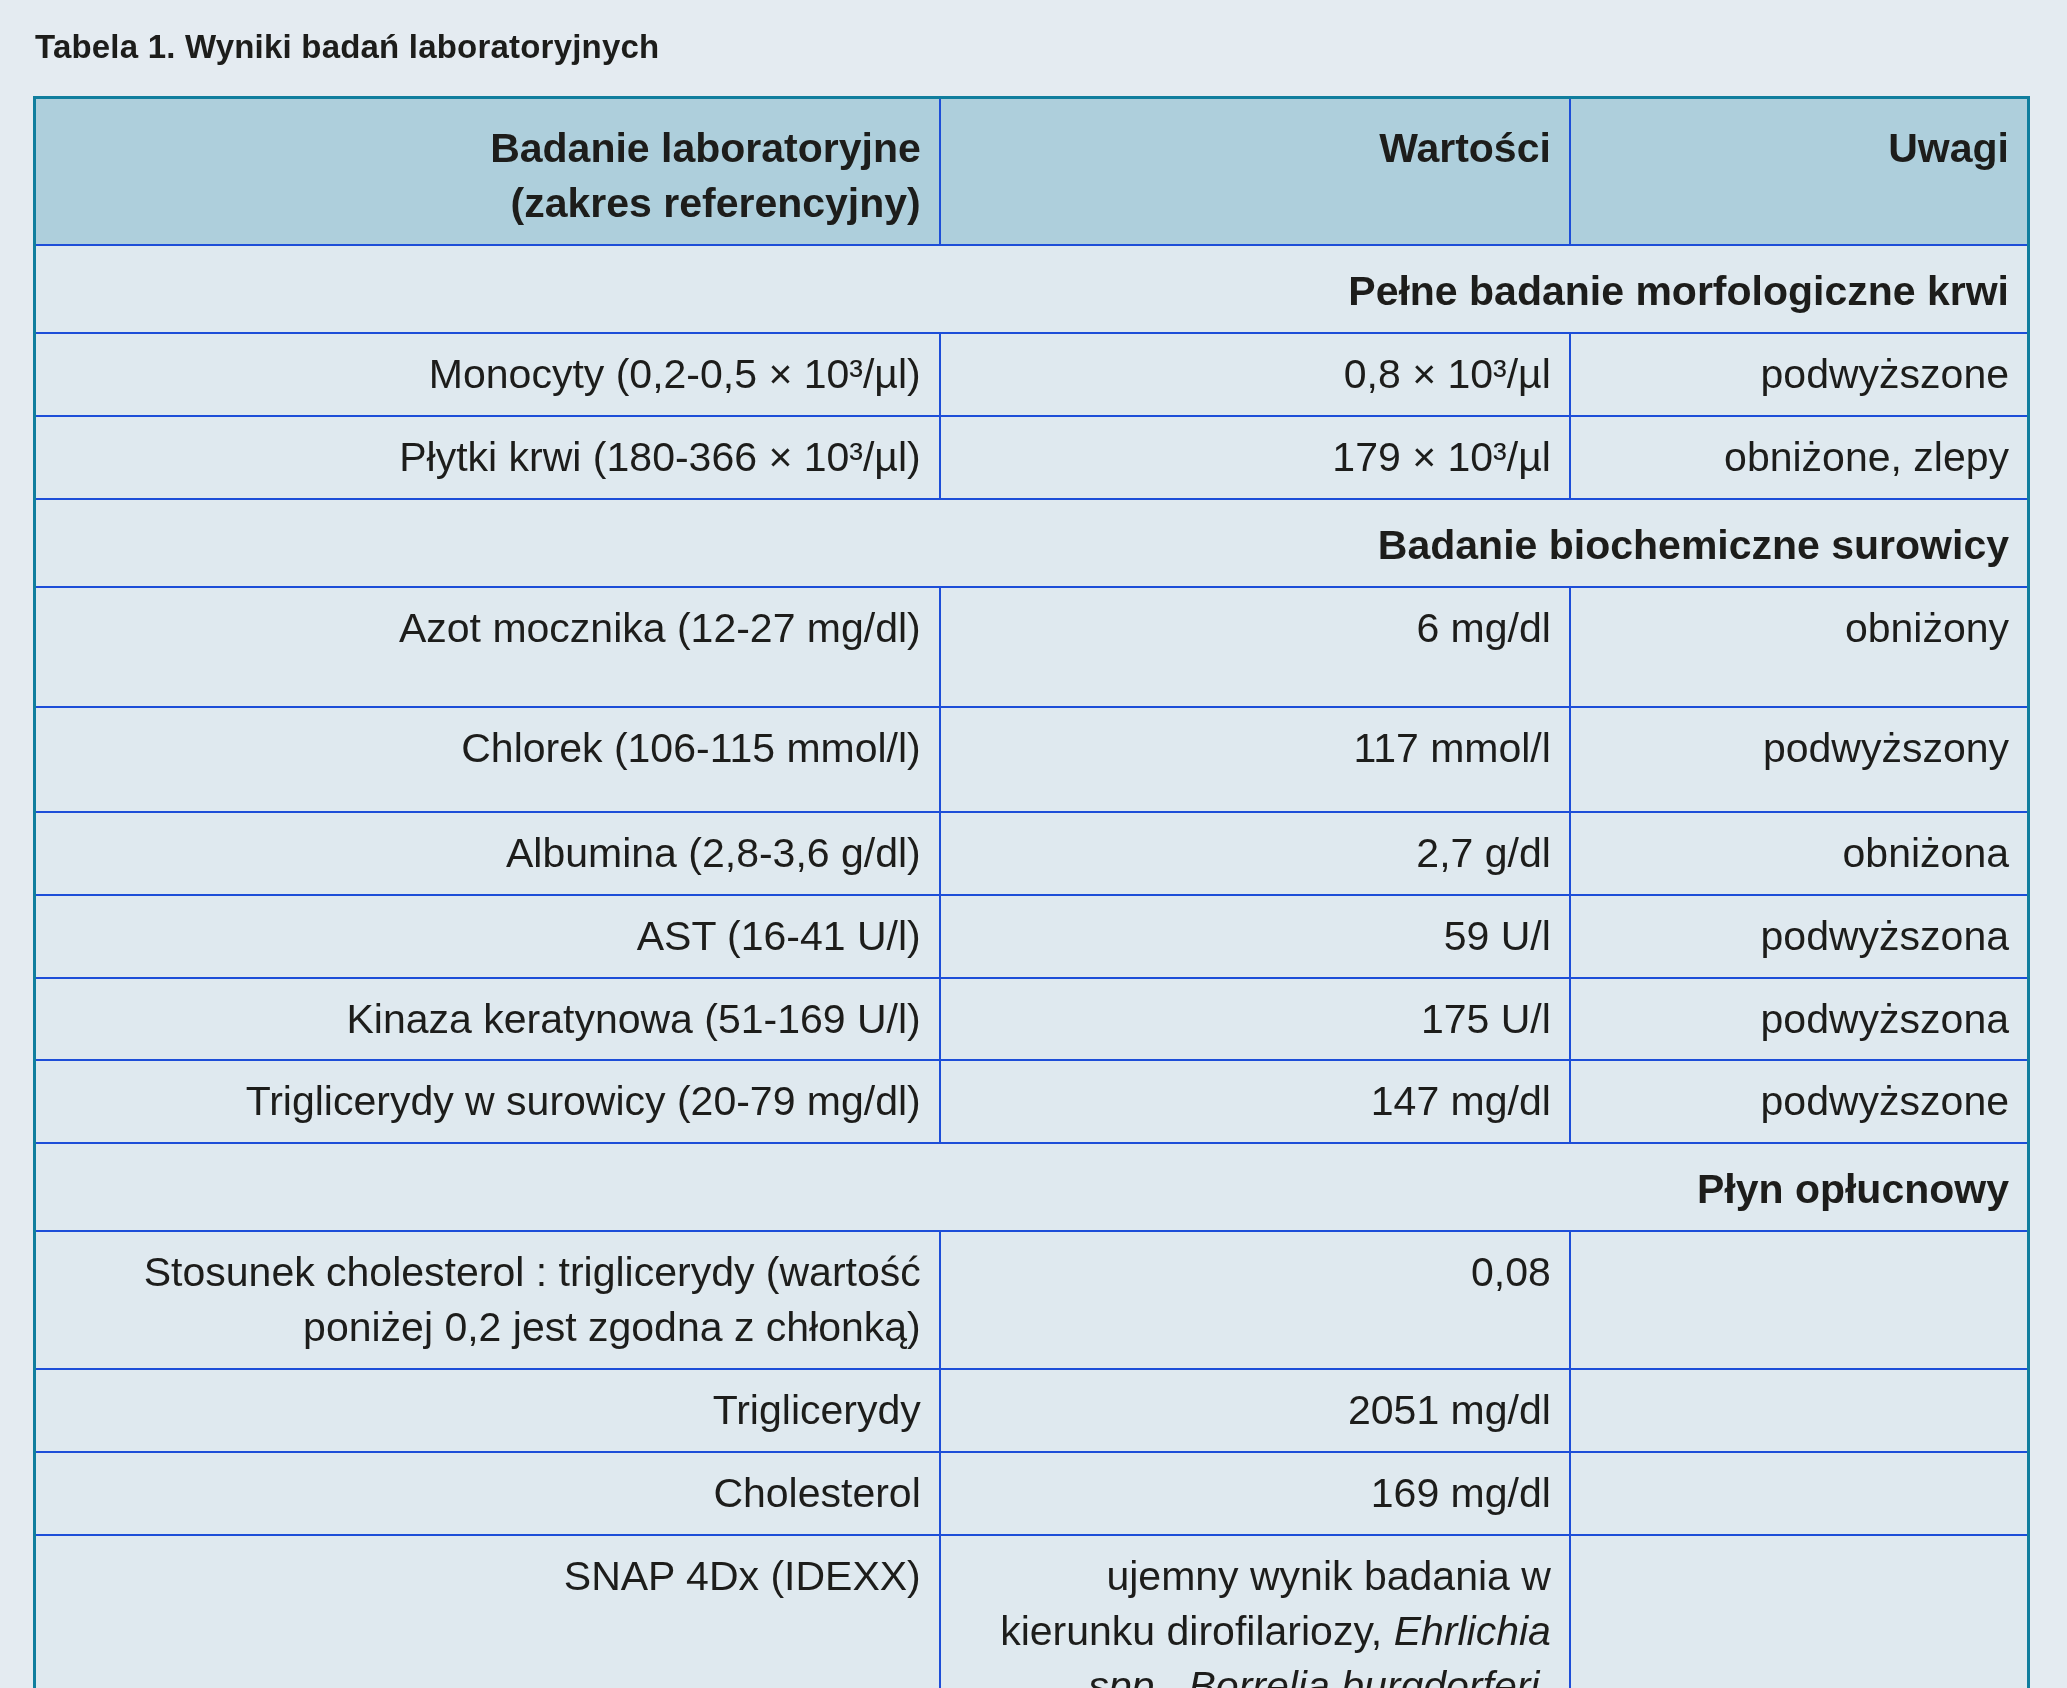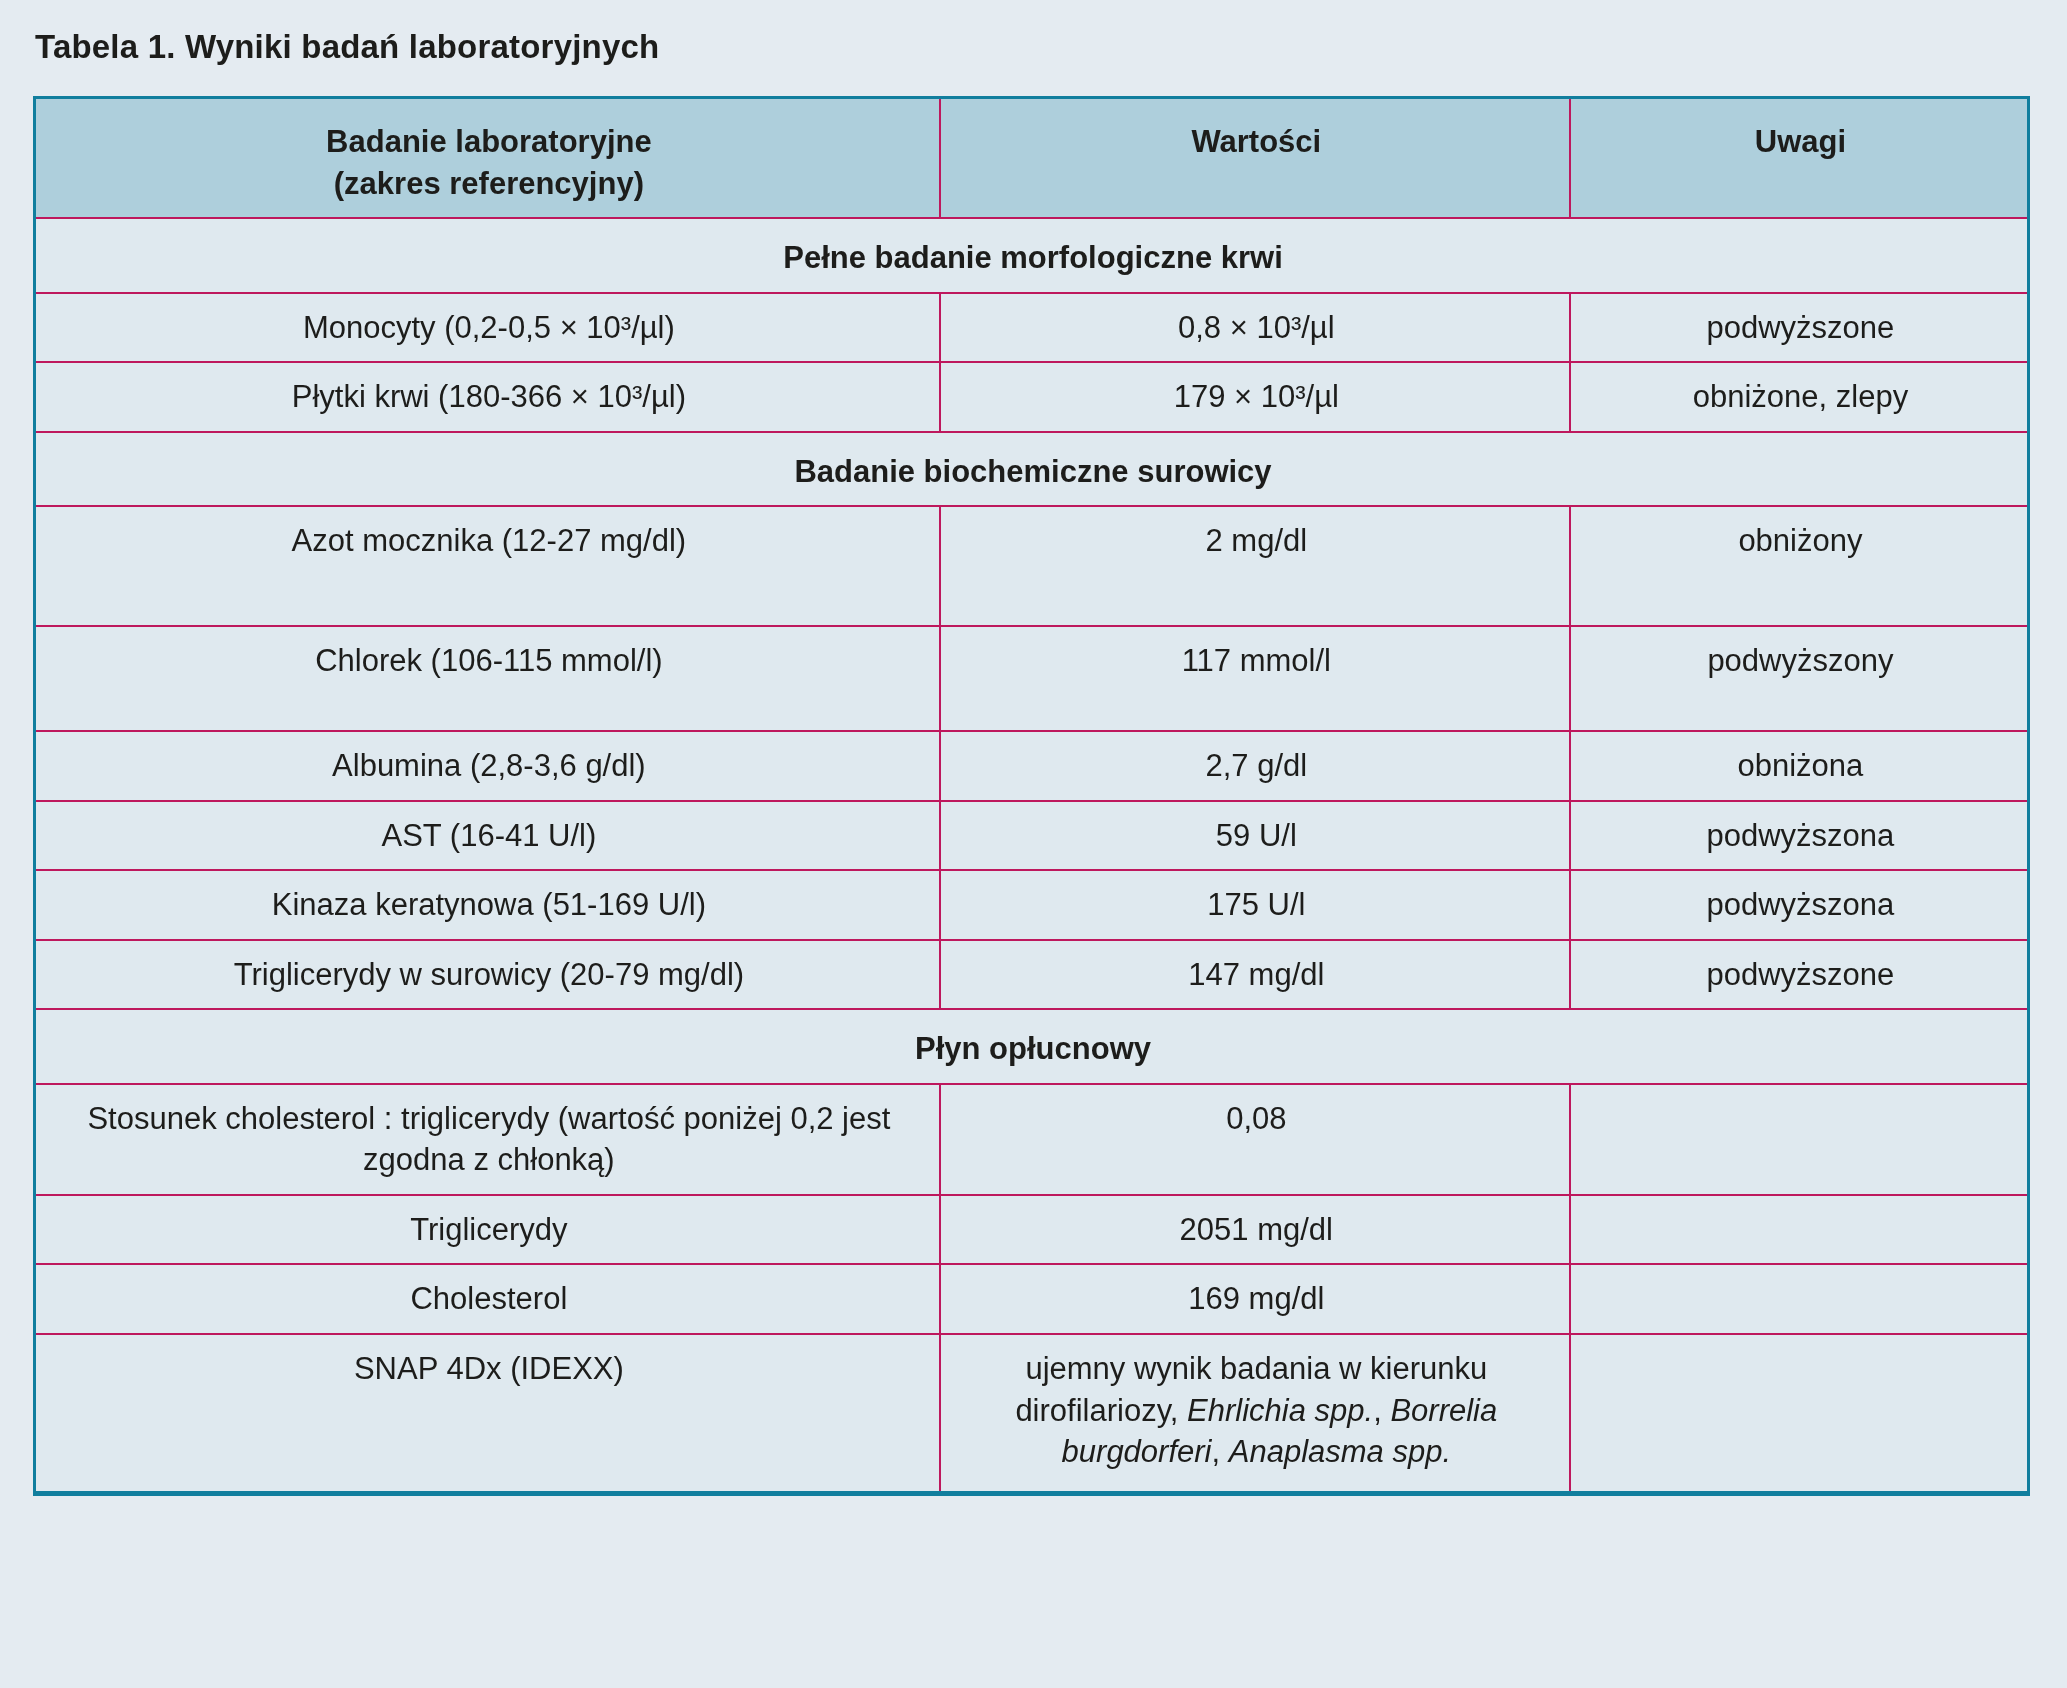--- a/index.html
+++ b/index.html
@@ -29,24 +29,24 @@
     border-collapse: collapse;
     table-layout: fixed;
     border: 3px solid #107e9e;
     border-bottom-width: 5px;
     background: #dfe9ef;
   }
   col.c1 { width: 45.4%; }
   col.c2 { width: 31.6%; }
   col.c3 { width: 23.0%; }
   th, td {
-    border: 2px solid #be185d;
+    border: 2px solid #1d4ed8;
     vertical-align: top;
-    text-align: center;
-    font-size: 31px;
+    text-align: right;
+    font-size: 41px;
     line-height: 1.34;
     padding: 13px 18px 13px 21px;
     font-weight: 400;
     word-wrap: break-word;
   }
   thead th {
     background: #aecfdc;
     font-weight: 700;
     height: 110px;
     padding-top: 22px;
@@ -102,21 +102,21 @@
       <tr class="data-row">
         <td>Płytki krwi (180-366 × 10³/µl)</td>
         <td>179 × 10³/µl</td>
         <td>obniżone, zlepy</td>
       </tr>
       <tr class="section-row">
         <td colspan="3">Badanie biochemiczne surowicy</td>
       </tr>
       <tr class="data-row h100">
         <td>Azot mocznika (12-27 mg/dl)</td>
-        <td>2 mg/dl</td>
+        <td>6 mg/dl</td>
         <td>obniżony</td>
       </tr>
       <tr class="data-row h105">
         <td>Chlorek (106-115 mmol/l)</td>
         <td>117 mmol/l</td>
         <td>podwyższony</td>
       </tr>
       <tr class="data-row">
         <td>Albumina (2,8-3,6 g/dl)</td>
         <td>2,7 g/dl</td>

